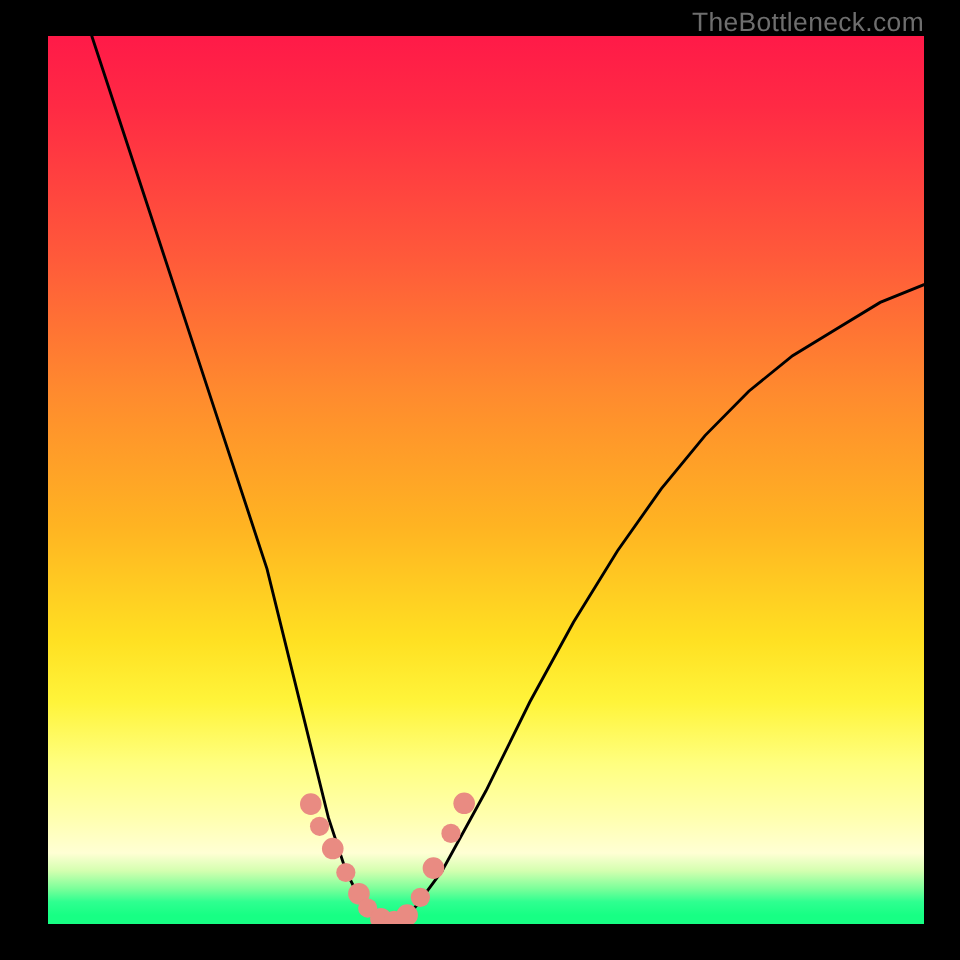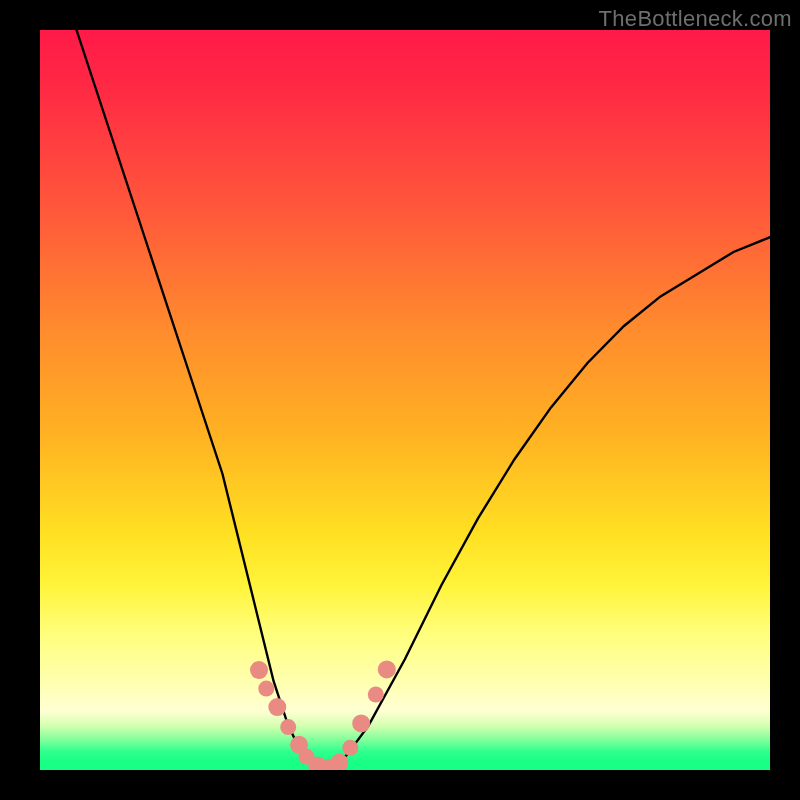--- a/index.html
+++ b/index.html
@@ -41,21 +41,21 @@
       #d4ffb0 94%,
       #7cff9a 96%,
       #2fff90 97.5%,
       #17ff84 99%,
       #17ff84 100%
     );
   }
   .watermark {
     position: absolute;
     top: 6px;
-    right: 8px;
+    right: 30px;
     color: #6e6e6e;
     font-size: 22px;
     letter-spacing: 0.3px;
     user-select: none;
   }
   svg.curve {
     position: absolute;
     left: 0;
     top: 0;
     width: 730px;

